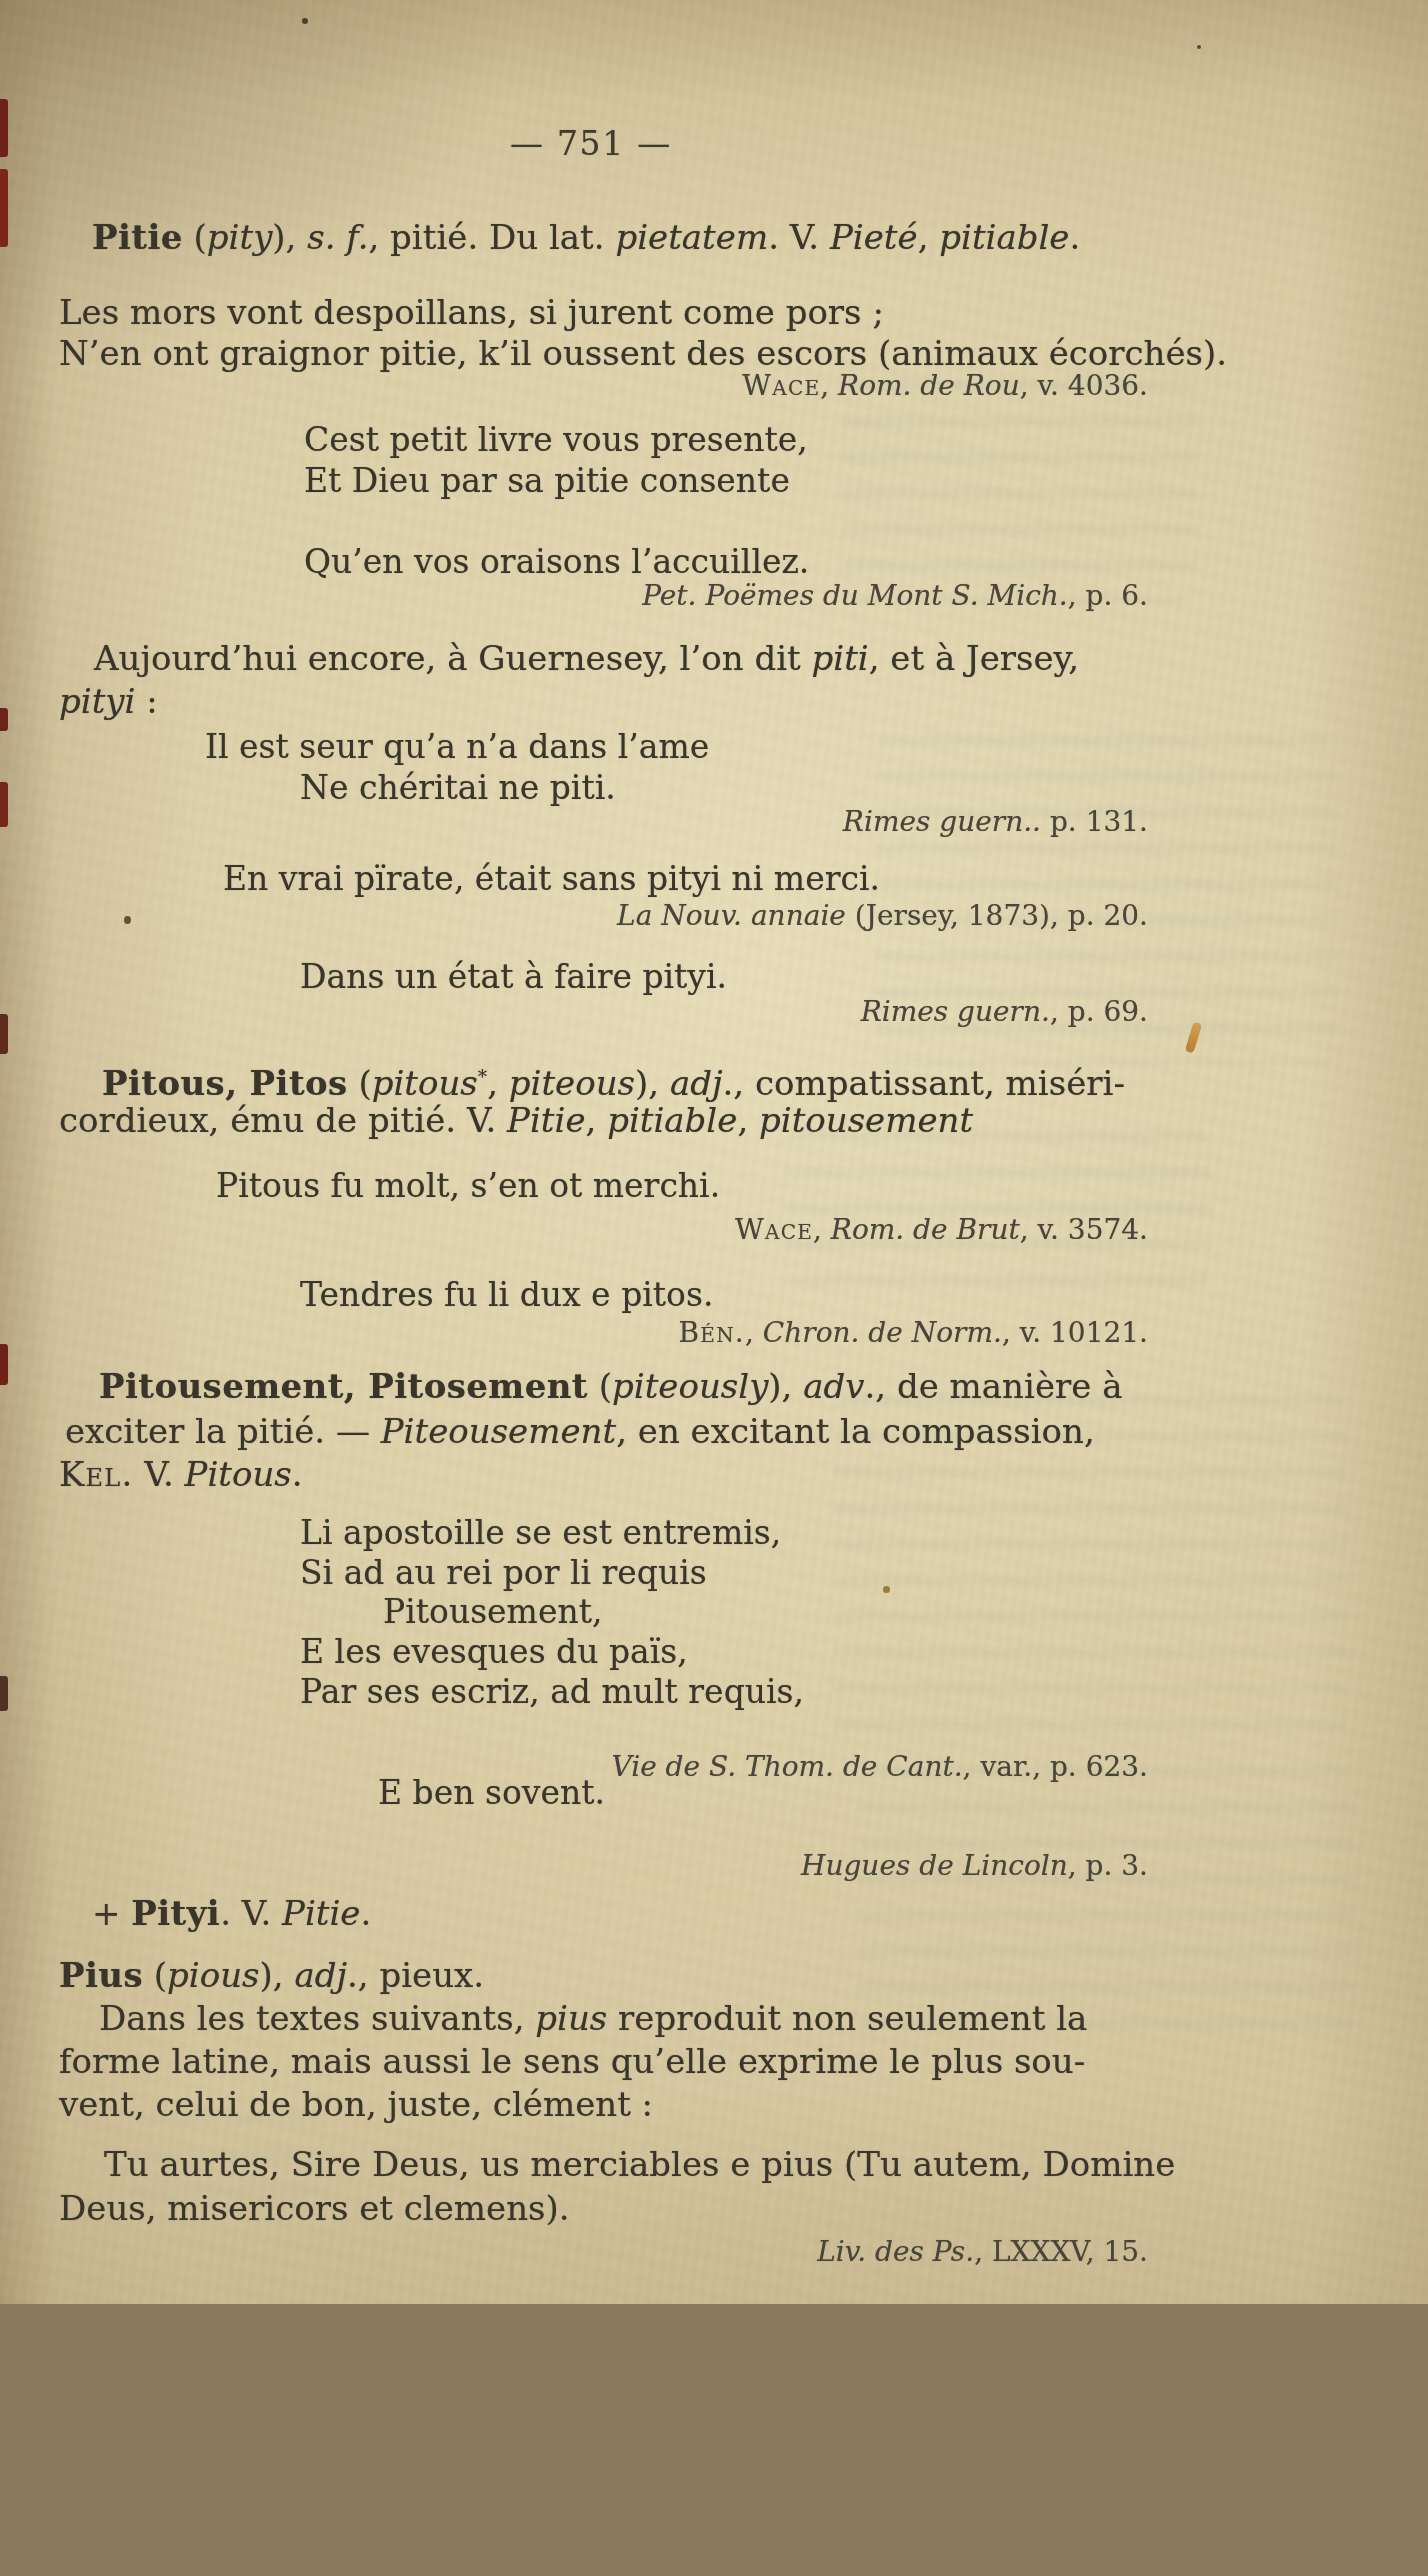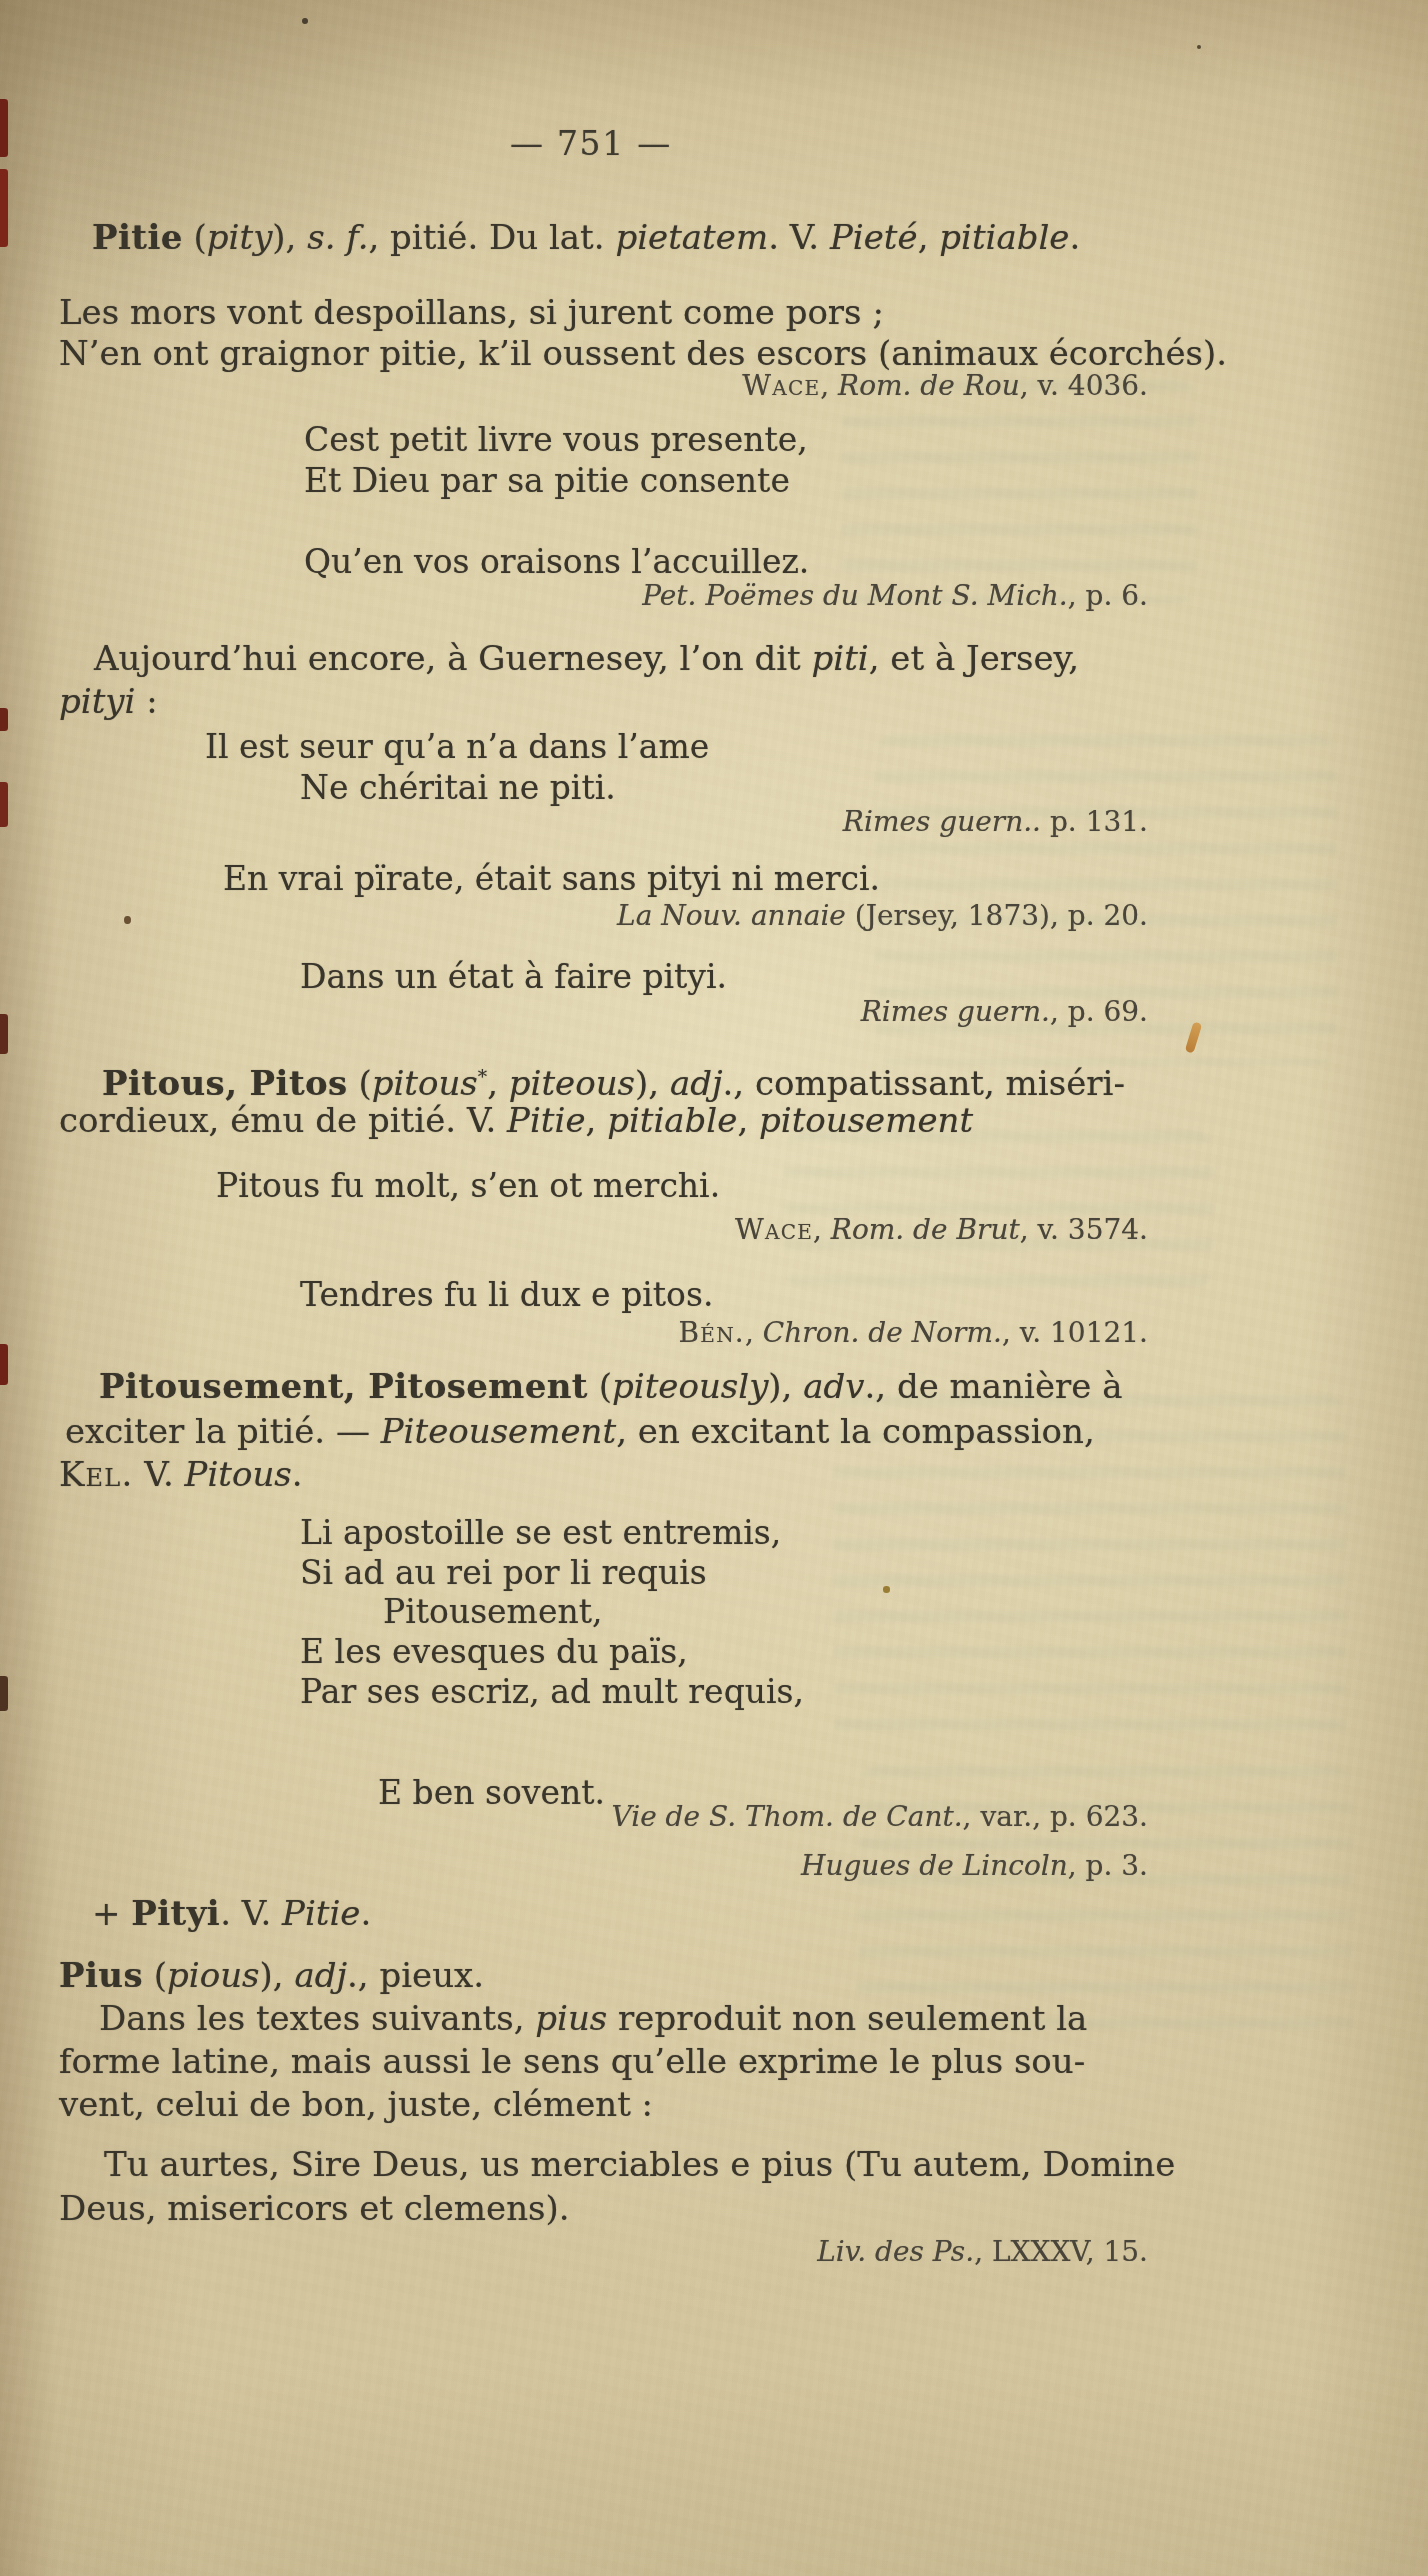--- a/index.html
+++ b/index.html
@@ -1,18 +1,18 @@
 <!DOCTYPE html>
 <html style="font-size:13.2px"><head>
 <meta charset="utf-8">
 <style>
   html,body{margin:0;padding:0;background:#8a7a5c;}
   .page{
     position:relative;
-    width:1429px;height:2576px;
+    width:1429px;height:2304px;
     overflow:hidden;
     font-family:"DejaVu Serif", serif;
     color:#39352b;
     background:
       radial-gradient(743px 536px at 0% 0%, rgba(110,92,62,.38), rgba(110,92,62,0) 70%),
       linear-gradient(180deg, rgba(170,148,110,.55) 0px, rgba(190,170,130,.25) 99px, rgba(190,170,130,0) 272px),
       linear-gradient(90deg, rgba(140,118,84,.45) 0px, rgba(170,150,112,.18) 58px, rgba(170,150,112,0) 198px),
       linear-gradient(270deg, rgba(168,148,108,.35) 0px, rgba(168,148,108,0) 124px),
       linear-gradient(0deg, rgba(176,158,118,.30) 0px, rgba(176,158,118,0) 215px),
       radial-gradient(1032px 1238px at 53% 42%, #e7ddba 0%, #ddd1ab 55%, #d3c59e 100%);
@@ -104,21 +104,21 @@
   <div class="line body" style="left:99px;top:1365px"><span class="bold">Pitousement, Pitosement</span><span> (</span><span class="it">piteously</span><span>), </span><span class="it">adv</span><span>., de manière à</span></div>
   <div class="line body" style="left:65px;top:1410px"><span>exciter la pitié. — </span><span class="it">Piteousement</span><span>, en excitant la compassion,</span></div>
   <div class="line body" style="left:59px;top:1453px"><span class="sc">Kel.</span><span> V. </span><span class="it">Pitous</span><span>.</span></div>
 
   <div class="line quote" style="left:300px;top:1512px">Li apostoille se est entremis,</div>
   <div class="line quote" style="left:300px;top:1552px">Si ad au rei por li requis</div>
   <div class="line quote" style="left:383px;top:1591px">Pitousement,</div>
   <div class="line quote" style="left:300px;top:1631px">E les evesques du païs,</div>
   <div class="line quote" style="left:300px;top:1671px">Par ses escriz, ad mult requis,</div>
   <div class="line quote" style="left:378px;top:1772px">E ben sovent.</div>
-  <div class="ref" style="top:1800px"><span class="it">Vie de S. Thom. de Cant.</span><span>, var., p. 623.</span></div>
+  <div class="ref" style="top:1750px"><span class="it">Vie de S. Thom. de Cant.</span><span>, var., p. 623.</span></div>
 
   <div class="ref" style="top:1849px"><span class="it">Hugues de Lincoln</span><span>, p. 3.</span></div>
 
   <div class="line body" style="left:92px;top:1892px"><span>+ </span><span class="bold">Pityi</span><span>. V. </span><span class="it">Pitie</span><span>.</span></div>
 
   <div class="line body" style="left:59px;top:1954px"><span class="bold">Pius</span><span> (</span><span class="it">pious</span><span>), </span><span class="it">adj</span><span>., pieux.</span></div>
   <div class="line body" style="left:99px;top:1997px"><span>Dans les textes suivants, </span><span class="it">pius</span><span> reproduit non seulement la</span></div>
   <div class="line body" style="left:59px;top:2040px">forme latine, mais aussi le sens qu’elle exprime le plus sou-</div>
   <div class="line body" style="left:59px;top:2083px">vent, celui de bon, juste, clément :</div>
 

